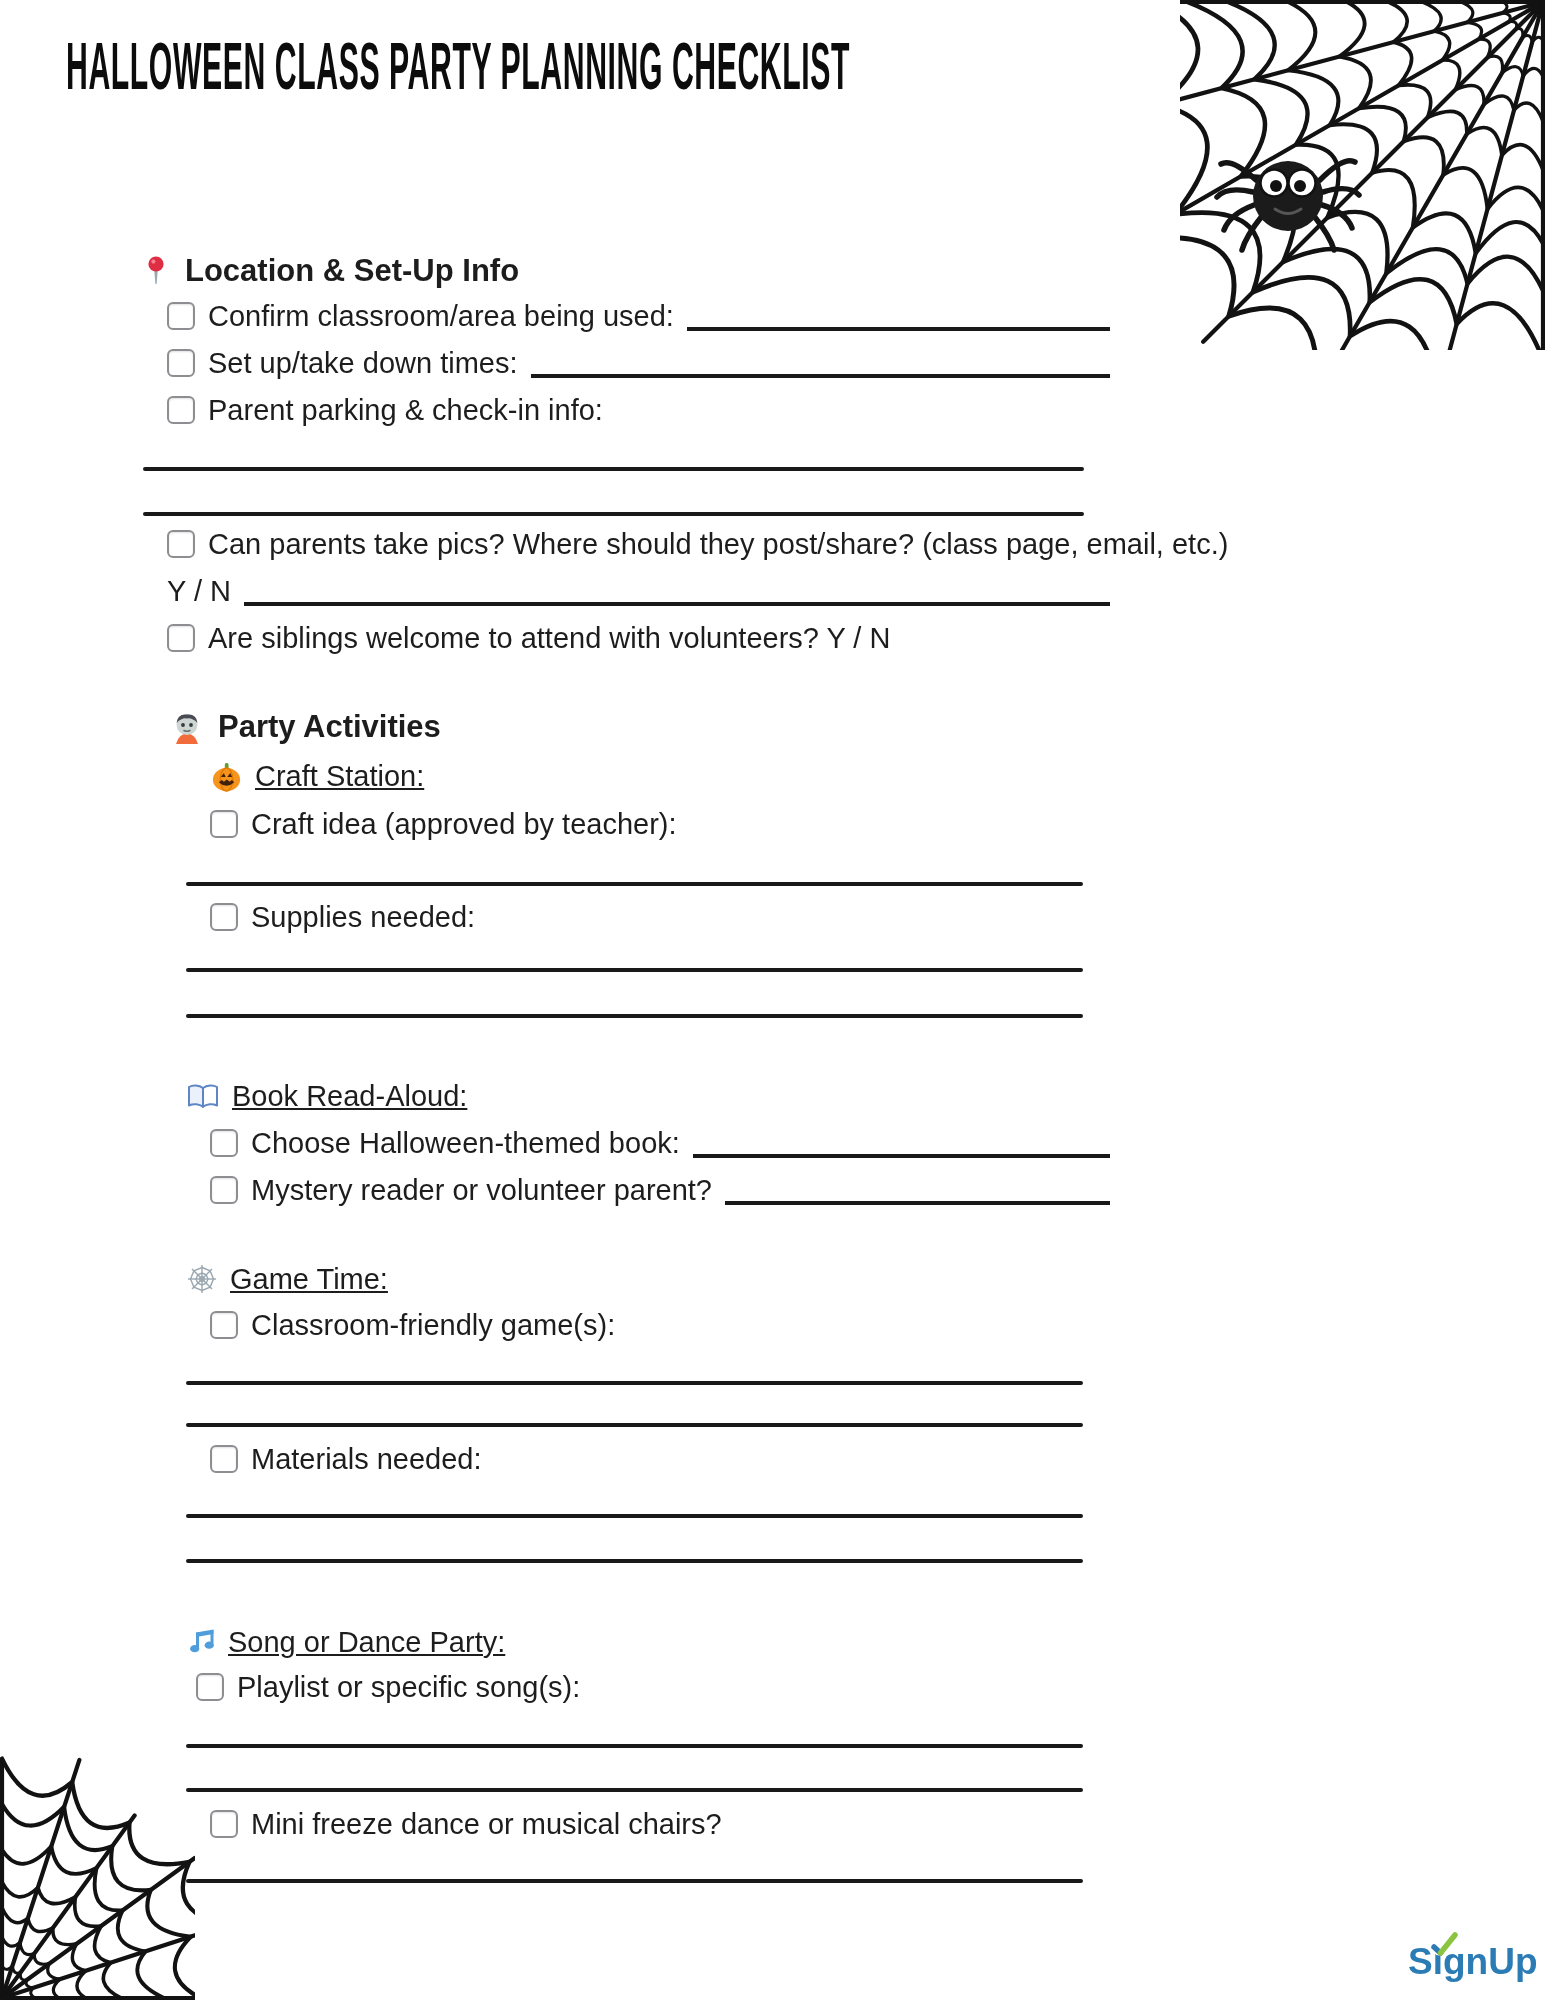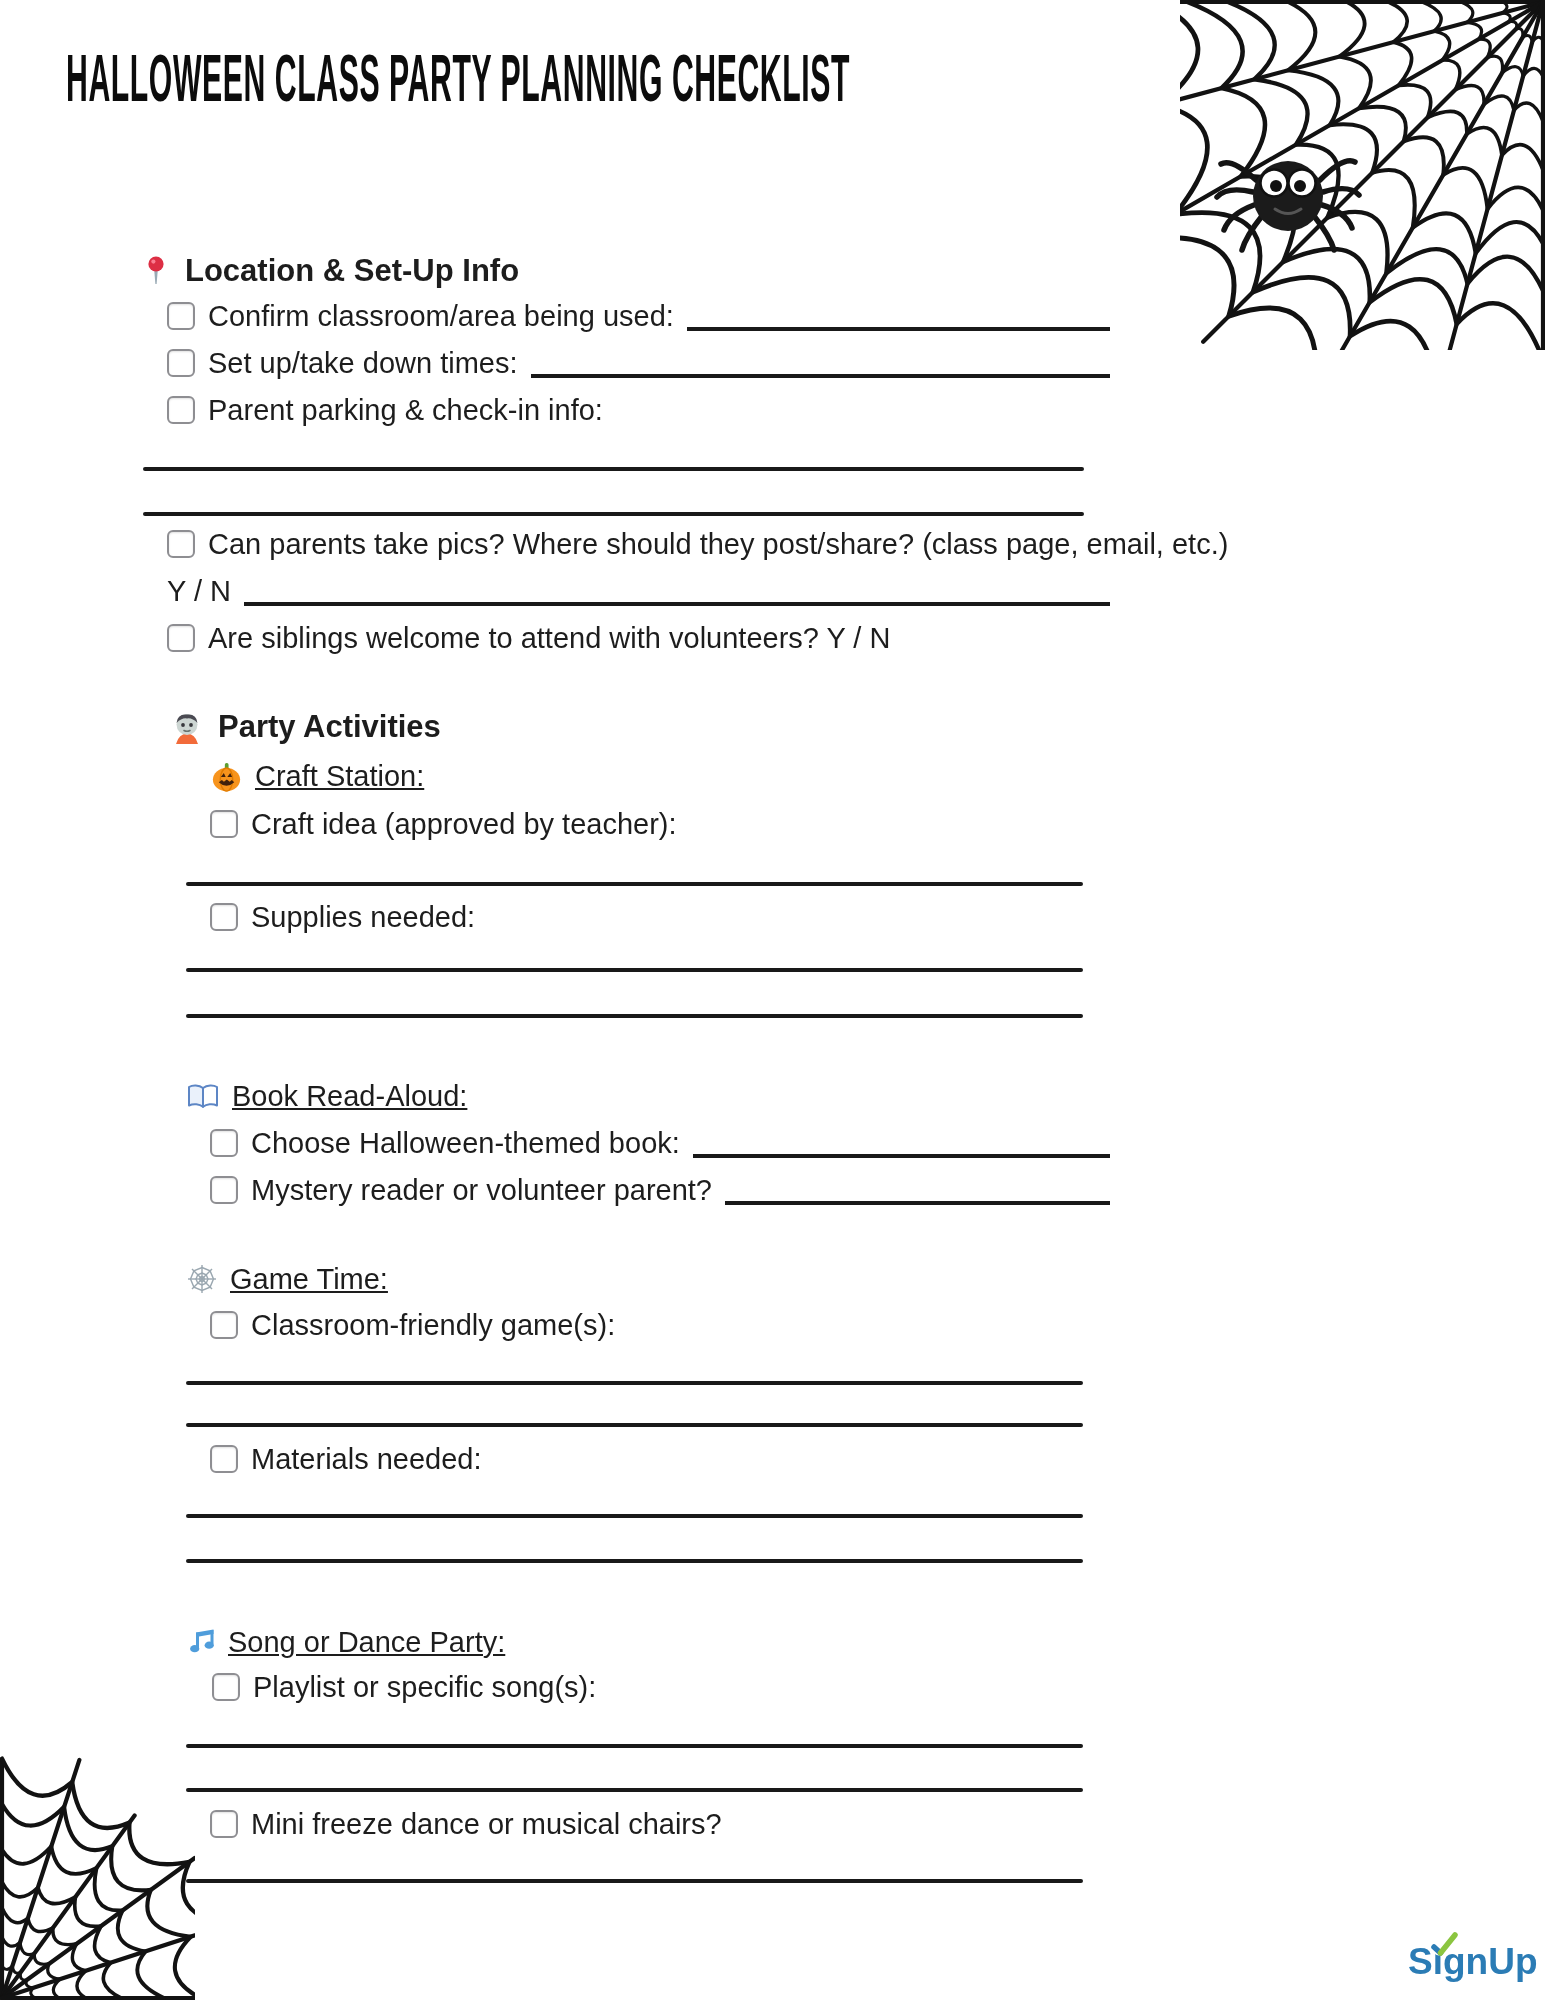--- a/index.html
+++ b/index.html
@@ -1,18 +1,18 @@
 <!DOCTYPE html>
 <html style="--logo-blue: #2B7CB5; --logo-green: #8BC540;"><head>
 <meta charset="utf-8">
 <style>
   html,body{margin:0;padding:0;background:#fff;}
   .page{position:relative;width:1545px;height:2000px;background:#ffffff;overflow:hidden;
         font-family:"Liberation Sans",sans-serif;color:#1d1d1d;}
-  .title{position:absolute;left:66px;top:40px;}
+  .title{position:absolute;left:66px;top:28px;}
   .title-inner{display:inline-block;font-size:54px;font-weight:900;letter-spacing:1px;
         transform:scale(.56,1.22);transform-origin:0 0;white-space:nowrap;color:#0c0c0c;}
   .hrow{position:absolute;display:flex;align-items:center;gap:14px;font-weight:bold;
         font-size:31px;height:42px;white-space:nowrap;}
   .srow{position:absolute;display:flex;align-items:center;gap:12px;font-size:29px;
         height:40px;white-space:nowrap;text-decoration:underline;}
   .row{position:absolute;display:flex;align-items:center;gap:13px;font-size:29px;
         height:40px;white-space:nowrap;padding-left:24px;}
   .cb{width:24px;height:24px;border:2.5px solid #8e8e92;border-radius:6px;background:#fff;
         box-shadow:inset 0 1px 2px rgba(0,0,0,.12);flex:0 0 auto;}
@@ -244,21 +244,21 @@
         <path d="M10 5.5 L27.5 2.5 L27.5 7 L13 9.6 Z" fill="#4f9ddb"></path>
         <rect x="10" y="5.5" width="3" height="15.5" fill="#4f9ddb"></rect>
         <rect x="24.5" y="3" width="3" height="14.5" fill="#4f9ddb"></rect>
         <ellipse cx="8.7" cy="21.7" rx="4.6" ry="3.6" fill="#4f9ddb"></ellipse>
         <ellipse cx="23.2" cy="18.2" rx="4.6" ry="3.6" fill="#4f9ddb"></ellipse>
       </svg>
     </span>
     <span class="label">Song or Dance Party:</span>
   </div>
 
-  <div class="row" style="left:188px;top:1667px;justify-content:space-between;">
+  <div class="row" style="left:172px;top:1667px;justify-content:space-between;">
     <span class="cb"></span>
     <span class="label">Playlist or specific song(s):</span>
   </div>
 
   <div class="line" style="left:186px;top:1744px;width:897px;"></div>
   <div class="line" style="left:186px;top:1788px;width:897px;"></div>
 
   <div class="row" style="left:186px;top:1804px;">
     <span class="cb"></span>
     <span class="label">Mini freeze dance or musical chairs?</span>

